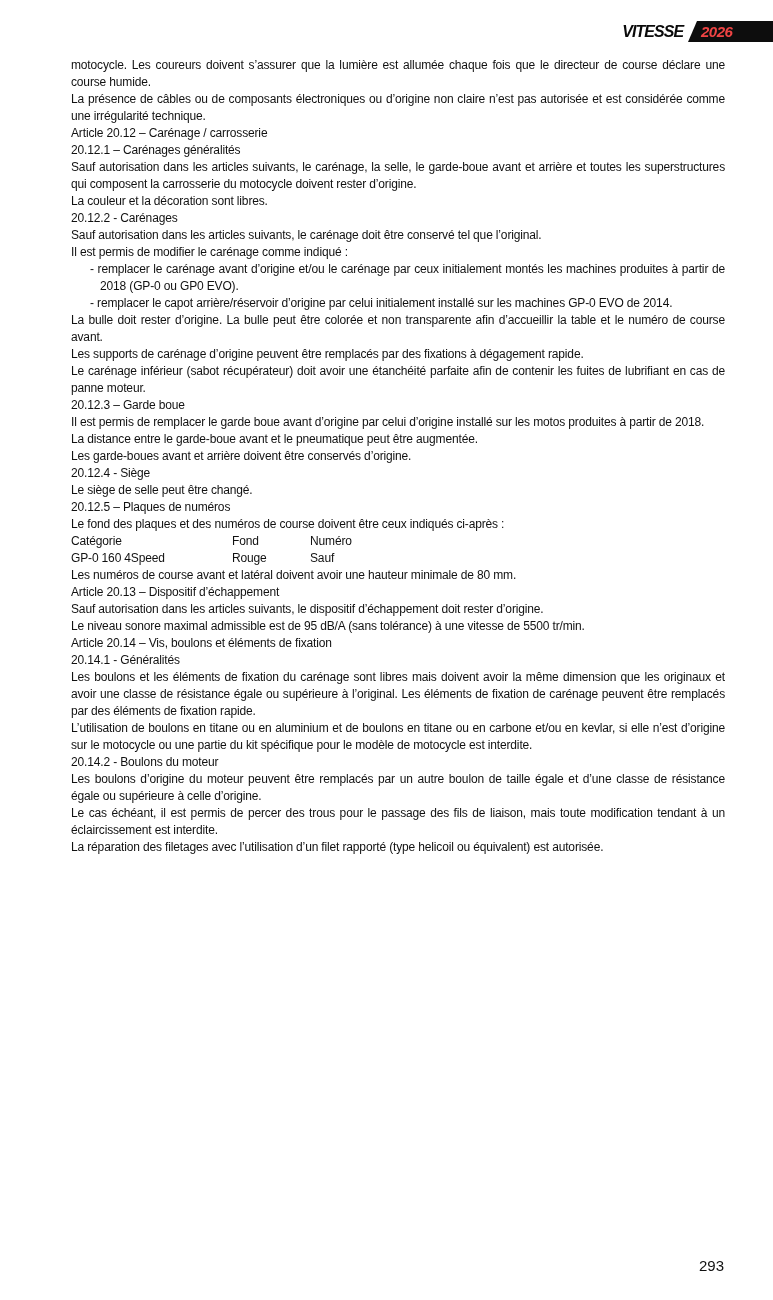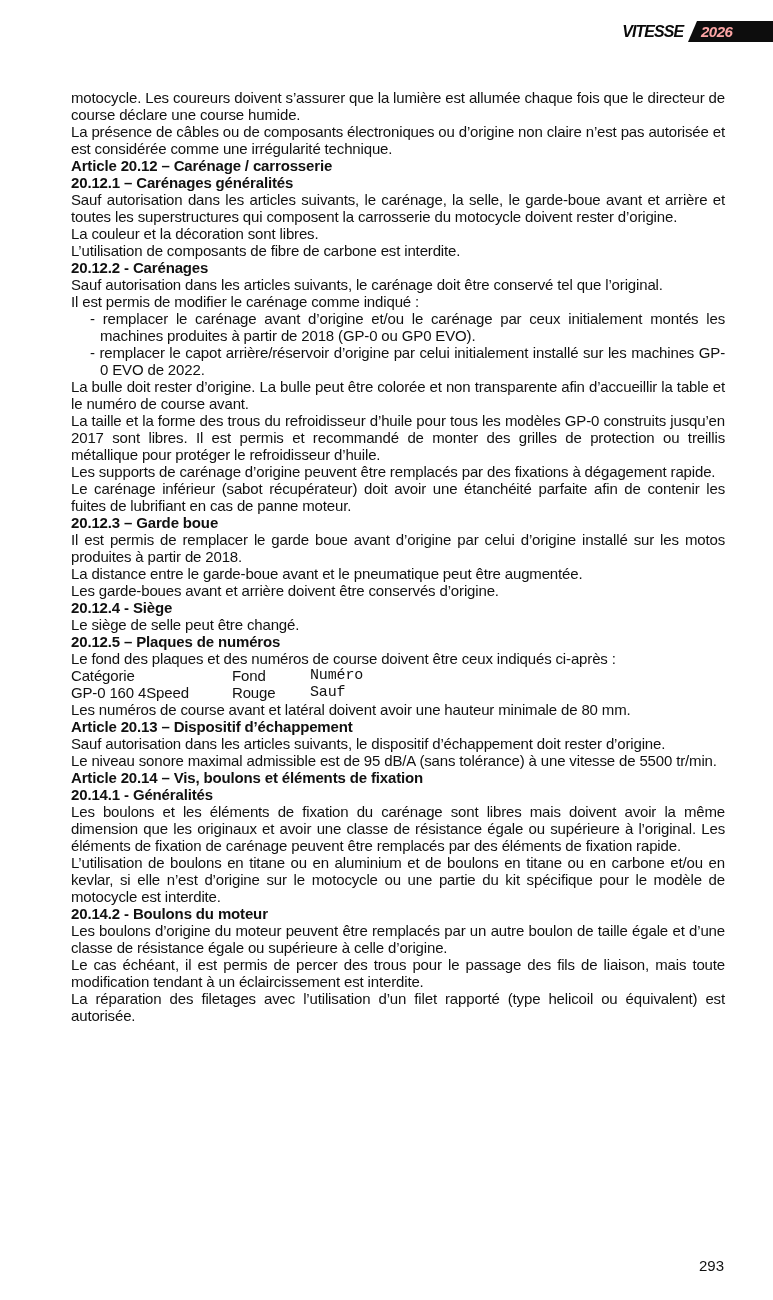--- a/index.html
+++ b/index.html
@@ -38,56 +38,55 @@
     white-space: nowrap;
   }
   .logo-year-box {
     background: #0d0d0d;
     width: 85px;
     clip-path: polygon(9px 0, 100% 0, 100% 100%, 0 100%);
     padding-left: 13px;
     box-sizing: border-box;
   }
   .logo-year {
-    color: #fca5a5;
+    color: #ef4444;
     font-size: 15px;
     line-height: 21px;
     letter-spacing: -0.5px;
   }
   
   .doc {
     position: absolute;
     left: 71px;
     top: 57px;
     width: 654px;
-    font-size: 15px;
+    font-size: 12px;
     line-height: 17px;
     letter-spacing: -0.15px;
     text-align: justify;
-    margin-top: 32px;
   }
   .doc p { margin: 0; }
   .h {
-    font-weight: bold;
+    font-weight: normal;
     margin-left: 20px;
     text-align: left;
   }
   .gap { margin-top: 18px; }
   .hang {
     padding-left: 29px;
     text-indent: -10px;
   }
   .trow {
     display: flex;
     text-align: left;
     align-items: center;
   }
   .trow .c1 { width: 161px; }
   .trow .c2 { width: 78px; }
-  .trow .c3 { flex: 1; font-family: Liberation Mono, monospace; }
+  .trow .c3 { flex: 1; }
   
   .pagenum {
     position: absolute;
     right: 49px;
     bottom: 26px;
     font-size: 15px;
     color: #111111;
     margin-top: 40px;
   }
 </style>
@@ -103,29 +102,27 @@
 
   <div class="doc">
 
     <p>motocycle. Les coureurs doivent s’assurer que la lumière est allumée chaque fois que le directeur de course déclare une course humide.</p>
     <p>La présence de câbles ou de composants électroniques ou d’origine non claire n’est pas autorisée et est considérée comme une irrégularité technique.</p>
 
     <p class="h gap">Article 20.12 – Carénage / carrosserie</p>
     <p class="h">20.12.1 – Carénages généralités</p>
     <p>Sauf autorisation dans les articles suivants, le carénage, la selle, le garde-boue avant et arrière et toutes les superstructures qui composent la carrosserie du motocycle doivent rester d’origine.</p>
     <p>La couleur et la décoration sont libres.</p>
-    <p>L’utilisation de composants de fibre de carbone est interdite.</p>
 
     <p class="h gap">20.12.2 - Carénages</p>
     <p>Sauf autorisation dans les articles suivants, le carénage doit être conservé tel que l’original.</p>
     <p>Il est permis de modifier le carénage comme indiqué :</p>
     <p class="hang">- remplacer le carénage avant d’origine et/ou le carénage par ceux initialement montés les machines produites à partir de 2018 (GP-0 ou GP0 EVO).</p>
-    <p class="hang">- remplacer le capot arrière/réservoir d’origine par celui initialement installé sur les machines GP-0 EVO de 2022.</p>
+    <p class="hang">- remplacer le capot arrière/réservoir d’origine par celui initialement installé sur les machines GP-0 EVO de 2014.</p>
     <p>La bulle doit rester d’origine. La bulle peut être colorée et non transparente afin d’accueillir la table et le numéro de course avant.</p>
-    <p>La taille et la forme des trous du refroidisseur d’huile pour tous les modèles GP-0 construits jusqu’en 2017 sont libres. Il est permis et recommandé de monter des grilles de protection ou treillis métallique pour protéger le refroidisseur d’huile.</p>
     <p>Les supports de carénage d’origine peuvent être remplacés par des fixations à dégagement rapide.</p>
     <p>Le carénage inférieur (sabot récupérateur) doit avoir une étanchéité parfaite afin de contenir les fuites de lubrifiant en cas de panne moteur.</p>
 
     <p class="h gap">20.12.3 – Garde boue</p>
     <p>Il est permis de remplacer le garde boue avant d’origine par celui d’origine installé sur les motos produites à partir de 2018.</p>
     <p>La distance entre le garde-boue avant et le pneumatique peut être augmentée.</p>
     <p>Les garde-boues avant et arrière doivent être conservés d’origine.</p>
 
     <p class="h gap">20.12.4 - Siège</p>
     <p>Le siège de selle peut être changé.</p>

